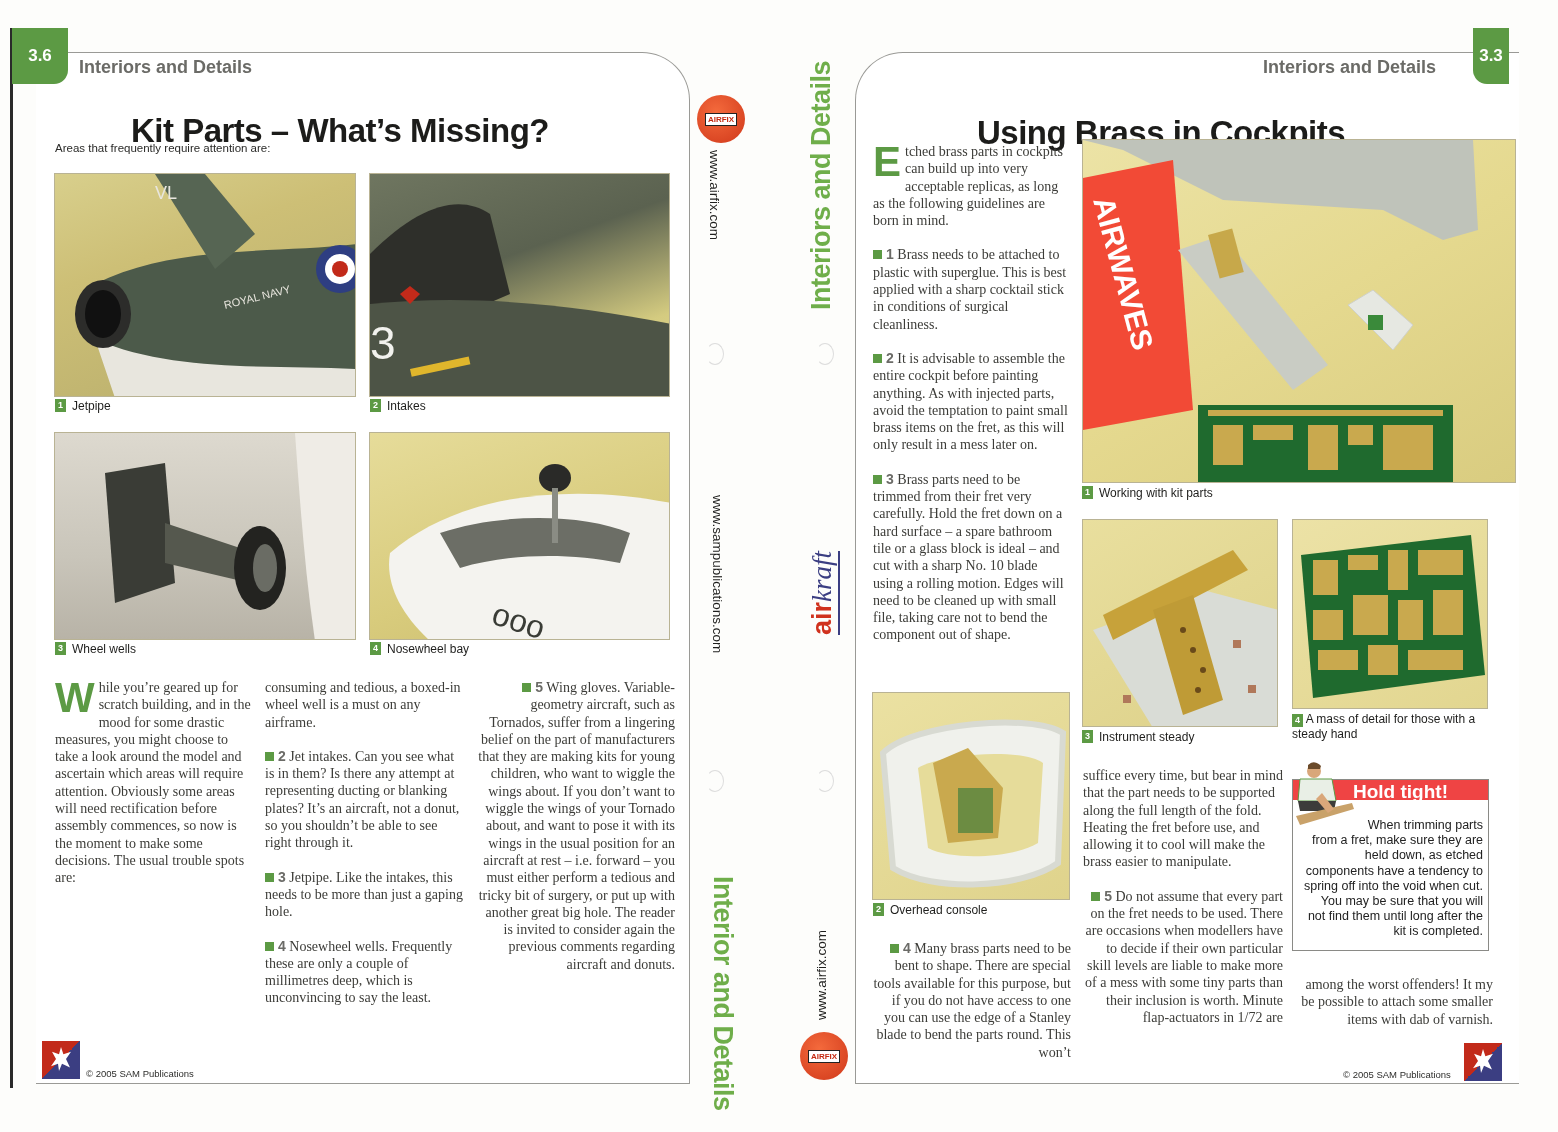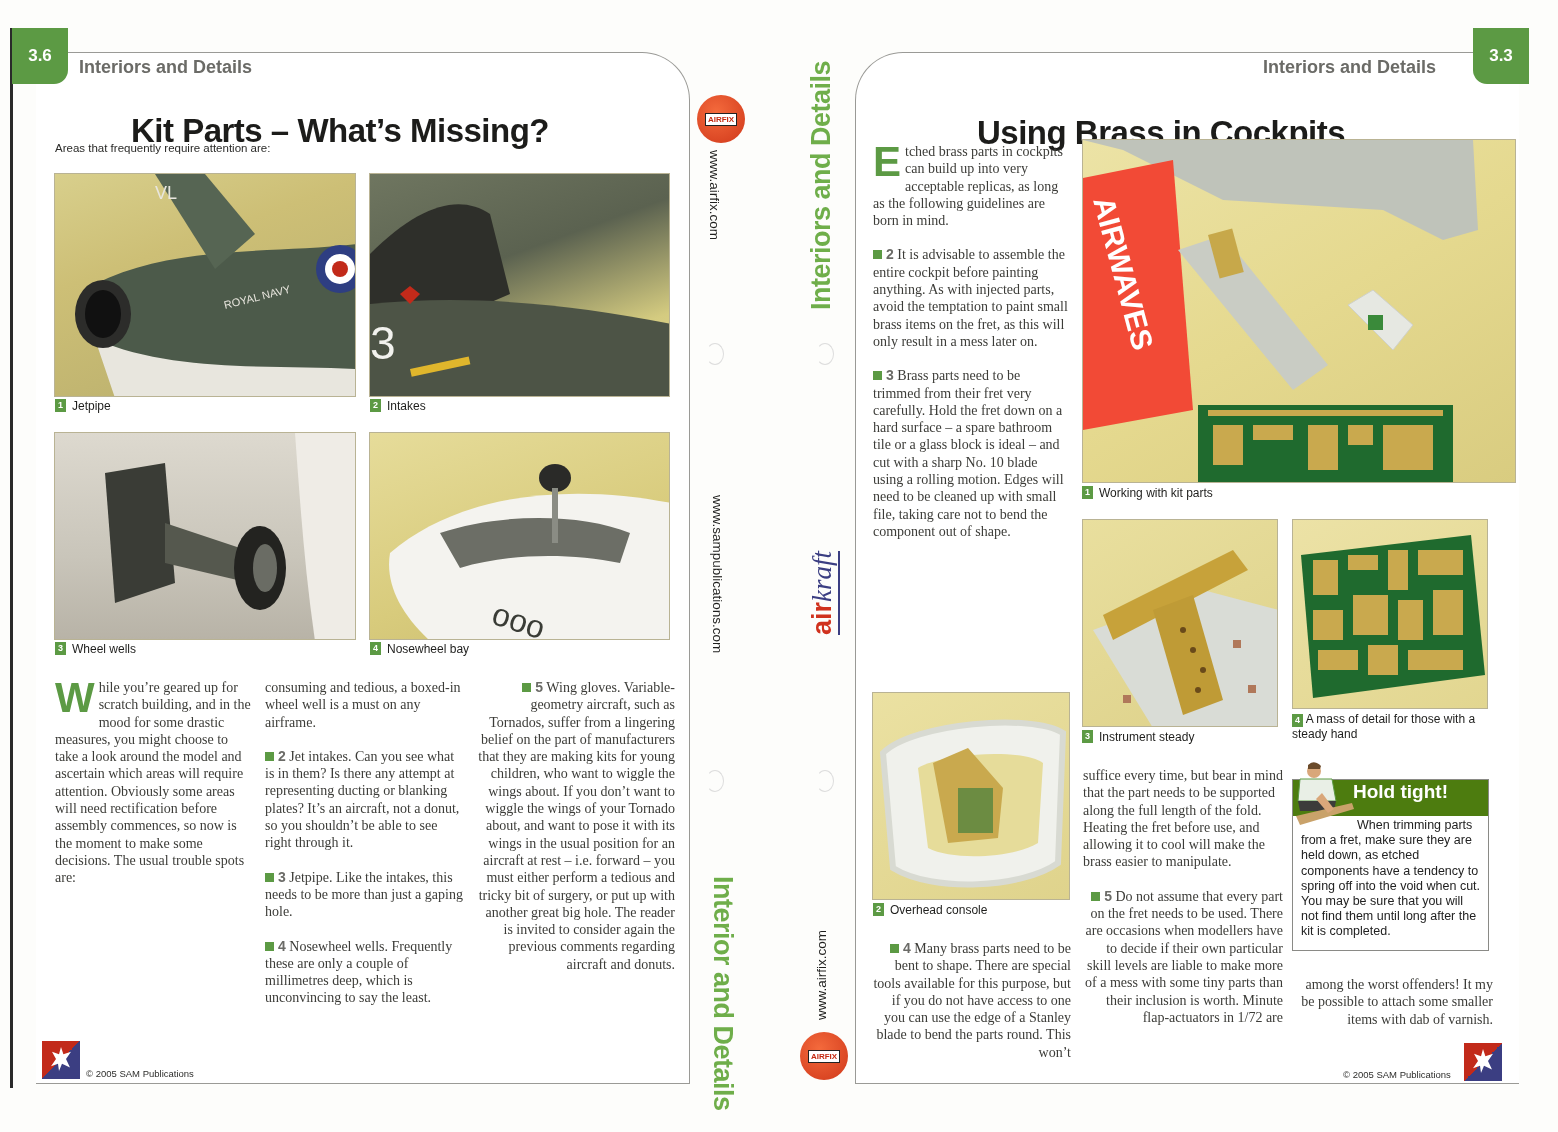--- a/index.html
+++ b/index.html
@@ -7,21 +7,21 @@
   body { position: relative; font-family: "Liberation Serif", serif; color: #3a3a36; }
 
   
   .frame { position: absolute; border: 1.5px solid #9a9a96; background: #fff; }
   .frame.left { left: 36px; top: 52px; width: 654px; height: 1032px; border-radius: 0 48px 0 0; border-left: none; }
   .frame.right { left: 855px; top: 52px; width: 664px; height: 1032px; border-radius: 48px 0 0 0; border-right: none; }
   .leftrule { position: absolute; left: 10px; top: 28px; width: 3px; height: 1060px; background: #2a2a2a; }
 
   .tab { position: absolute; background: #5c9a44; color: #fff; font-family: "Liberation Sans", sans-serif; font-weight: bold; font-size: 17px; display: flex; align-items: center; justify-content: center; text-align: right; }
   .tab.left { left: 12px; top: 28px; width: 56px; height: 56px; border-radius: 0 0 14px 0; }
-  .tab.right { left: 1473px; top: 28px; width: 56px; height: 56px; border-radius: 0 0 0 14px; }
+  .tab.right { left: 1473px; top: 28px; width: 36px; height: 56px; border-radius: 0 0 0 14px; }
 
   .section-title { position: absolute; font-family: "Liberation Sans", sans-serif; font-weight: bold; font-size: 18px; color: #6b6b67; }
   .headline { position: absolute; font-family: "Liberation Sans", sans-serif; font-weight: bold; font-size: 33px; color: #1c1c1a; letter-spacing: -0.5px; margin-top: 24px; }
   .intro { position: absolute; font-family: "Liberation Sans", sans-serif; font-size: 11.5px; color: #2a2a28; }
 
   
   .photo { position: absolute; border: 1px solid #b9b394; overflow: hidden; }
   .caption { position: absolute; font-family: "Liberation Sans", sans-serif; font-size: 12px; color: #1e1e1c; display: flex; align-items: flex-start; gap: 6px; line-height: 14px; }
   .num { display: inline-block; min-width: 11px; height: 13px; background: #5c9a44; color: #fff; font-size: 9px; font-weight: bold; text-align: center; line-height: 13px; }
 
@@ -45,21 +45,21 @@
   .airkraft { position: absolute; white-space: nowrap; font-size: 27px; font-style: italic; font-family: "Liberation Serif", serif; transform: rotate(-90deg); transform-origin: left top; border-bottom: 2px solid #3b3e82; }
   .airkraft .a { color: #d0321e; font-style: normal; font-weight: bold; font-family: "Liberation Sans", sans-serif; }
   .airkraft .k { color: #3b3e82; }
 
   .sam-logo { position: absolute; width: 38px; height: 38px; background: linear-gradient(135deg, #c22a1a 0 50%, #3b3e82 50% 100%); overflow: hidden; }
   .sam-logo::after { content: ""; position: absolute; left: 9px; top: 6px; width: 20px; height: 24px; background: #fff; clip-path: polygon(50% 0, 62% 30%, 100% 20%, 75% 50%, 95% 85%, 55% 70%, 40% 100%, 35% 70%, 0 80%, 25% 50%, 5% 20%, 40% 30%); }
   .copyright { position: absolute; font-family: "Liberation Sans", sans-serif; font-size: 9.5px; color: #2e2e2c; }
 
   
   .tipbox { position: absolute; border: 1.5px solid #8a8a86; background: #fff; }
-  .tip-head { position: absolute; left: 0; top: 0; right: 0; height: 36px; background: #4d7c0f; color: #fff; font-family: "Liberation Sans", sans-serif; font-weight: bold; font-size: 19px; padding-left: 60px; line-height: 24px; }
+  .tip-head { position: absolute; left: 0; top: 0; right: 0; height: 20px; background: #ef4444; color: #fff; font-family: "Liberation Sans", sans-serif; font-weight: bold; font-size: 19px; padding-left: 60px; line-height: 24px; }
   .tip-body { position: absolute; font-family: "Liberation Sans", sans-serif; font-size: 12.5px; line-height: 15.2px; color: #222; }
   .tip-man { position: absolute; }
 </style>
 </head>
 <body>
 
 <div class="leftrule"></div>
 <div class="frame left"></div>
 <div class="tab left">
     <span>3.6</span>
@@ -245,40 +245,41 @@
     <rect x="85" y="95" width="35" height="45" fill="#2e7a3a" opacity="0.6"></rect>
   </svg>
 </div>
 <div class="caption" style="left:873px; top:903px;">
     <span class="num">2</span>
     <span>Overhead console</span>
   </div>
 
 <div class="col" style="left:873px; top:143px; width:198px;">
   <p><span class="dropcap">E</span><span>tched brass parts in cockpits can build up into very acceptable replicas, as long as the following guidelines are born in mind.</span></p>
+  <p><span class="bullet"></span><span class="bn">1</span> <span>Brass needs to be attached to plastic with superglue. This is best applied with a sharp cocktail stick in conditions of surgical cleanliness.</span></p>
   <p><span class="bullet"></span><span class="bn">2</span> <span>It is advisable to assemble the entire cockpit before painting anything. As with injected parts, avoid the temptation to paint small brass items on the fret, as this will only result in a mess later on.</span></p>
   <p><span class="bullet"></span><span class="bn">3</span> <span>Brass parts need to be trimmed from their fret very carefully. Hold the fret down on a hard surface – a spare bathroom tile or a glass block is ideal – and cut with a sharp No. 10 blade using a rolling motion. Edges will need to be cleaned up with small file, taking care not to bend the component out of shape.</span></p>
 </div>
 
 <div class="col" style="left:873px; top:940px; width:198px;">
   <p class="tight"><span class="bullet"></span><span class="bn">4</span> <span>Many brass parts need to be bent to shape. There are special tools available for this purpose, but if you do not have access to one you can use the edge of a Stanley blade to bend the parts round. This won’t</span></p>
 </div>
 
 <div class="col" style="left:1083px; top:767px; width:200px;">
   <p><span>suffice every time, but bear in mind that the part needs to be supported along the full length of the fold. Heating the fret before use, and allowing it to cool will make the brass easier to manipulate.</span></p>
   <p class="tight"><span class="bullet"></span><span class="bn">5</span> <span>Do not assume that every part on the fret needs to be used. There are occasions when modellers have to decide if their own particular skill levels are liable to make more of a mess with some tiny parts than their inclusion is worth. Minute flap-actuators in 1/72 are</span></p>
 </div>
 
 <div class="col" style="left:1293px; top:976px; width:200px;">
   <p class="tight"><span>among the worst offenders! It my be possible to attach some smaller items with dab of varnish.</span></p>
 </div>
 
 <div class="tipbox" style="left:1292px; top:779px; width:197px; height:172px;">
   <div class="tip-head">Hold tight!</div>
-  <div class="tip-body" style="left:8px; top:38px; width:182px; text-indent: 56px;">When trimming parts from a fret, make sure they are held down, as etched components have a tendency to spring off into the void when cut. You may be sure that you will not find them until long after the kit is completed.</div>
+  <div class="tip-body" style="left:8px; top:38px; width:182px; text-indent: 56px; text-align: right;">When trimming parts from a fret, make sure they are held down, as etched components have a tendency to spring off into the void when cut. You may be sure that you will not find them until long after the kit is completed.</div>
 </div>
 <svg class="tip-man" style="left:1294px; top:761px;" width="60" height="70">
   <circle cx="20" cy="10" r="7" fill="#d9a77a"></circle>
   <path d="M14 4 Q 20 -2 27 5 L 26 8 L 14 8 Z" fill="#6a4a2a"></path>
   <path d="M6 18 L 38 18 L 42 40 L 4 40 Z" fill="#e9efe6" stroke="#5c9a44"></path>
   <path d="M4 40 L 42 40 L 40 50 L 6 50 Z" fill="#3c3c3a"></path>
   <path d="M2 55 L 58 42 L 60 48 L 6 64 Z" fill="#c9a26a"></path>
   <path d="M28 32 L 40 48 L 34 52 L 22 38 Z" fill="#d9a77a"></path>
 </svg>
 

